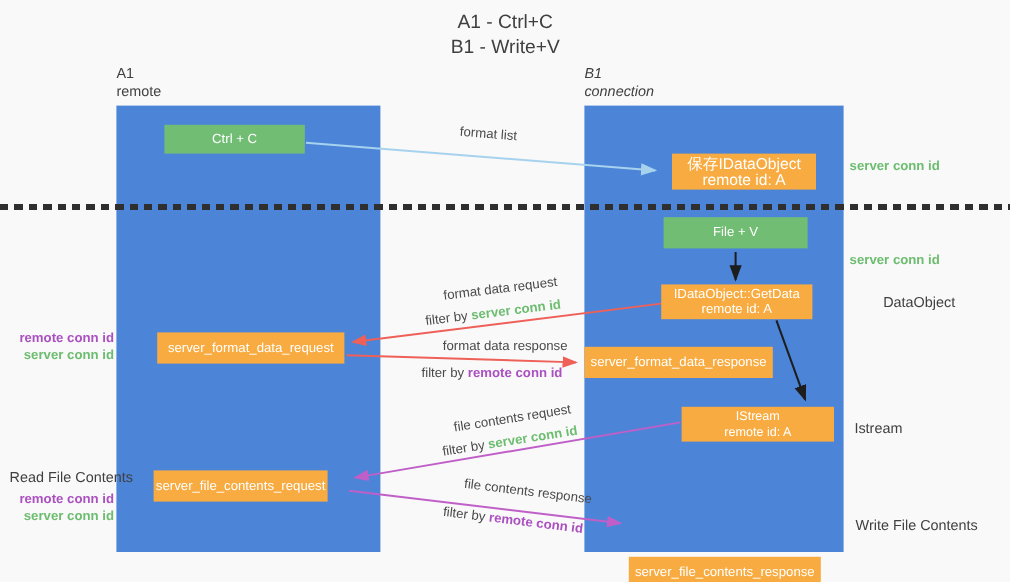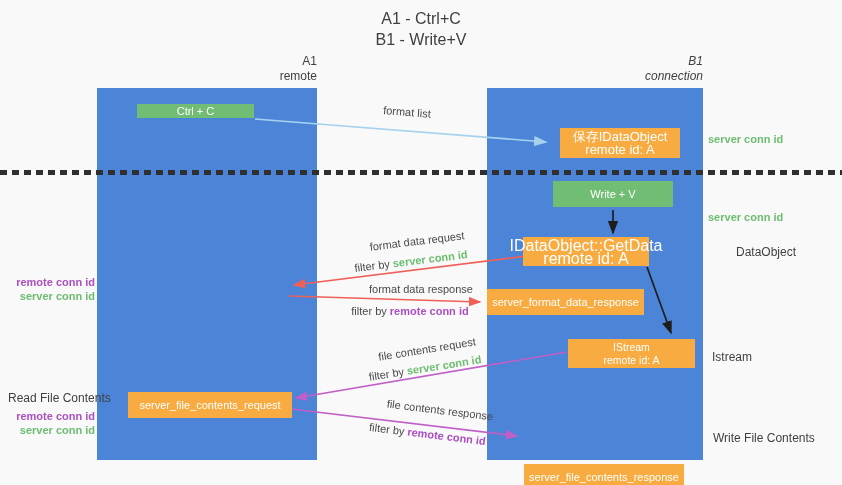--- a/index.html
+++ b/index.html
@@ -5,45 +5,45 @@
   :root{
     --bg:#f9f9f9; --blue:#4c85d8; --green:#72bd74; --orange:#f8ab40;
     --arrow_blue:#a7d2ee; --arrow_red:#ee6058; --arrow_magenta:#c05fc8;
     --text_green:#6dbd70; --text_magenta:#ab50c0; --text_dark:#3f3f3f; --dotted:#2f2f2f;
   }
   html,body{margin:0;padding:0;}
   body{background:#e8e8e8;font-family:"Liberation Sans",sans-serif;}
   .canvas{position:relative;width:842px;height:485px;background:var(--bg);overflow:hidden;}
   .abs{position:absolute;}
   .title{left:0;top:8px;width:842px;text-align:center;font-size:16px;line-height:21px;color:var(--text_dark);}
-  .colhdr{top:54px;text-align:right;font-size:12px;line-height:15px;color:var(--text_dark);}
+  .colhdr{top:54px;text-align:left;font-size:12px;line-height:15px;color:var(--text_dark);}
   .hdr-left{left:97px;width:220px;}
   .hdr-right{left:487px;width:216px;font-style:italic;}
   .col{top:88px;height:372px;background:var(--blue);}
   .col-left{left:97px;width:220px;}
   .col-right{left:487px;width:216px;}
   .dotted{left:0;top:170px;width:842px;height:5px;
     background:repeating-linear-gradient(90deg,var(--dotted) 0 7px,transparent 7px 12px);}
   .arrows{left:0;top:0;width:842px;height:485px;pointer-events:none;}
   .a-blue{stroke:var(--arrow_blue);stroke-width:1.7;} .f-blue{fill:var(--arrow_blue);}
   .a-red{stroke:var(--arrow_red);stroke-width:1.6;} .f-red{fill:var(--arrow_red);}
   .a-mag{stroke:var(--arrow_magenta);stroke-width:1.6;} .f-mag{fill:var(--arrow_magenta);}
   .a-blk{stroke:#1d1d1d;stroke-width:1.7;} .f-blk{fill:#1d1d1d;}
   .node{display:flex;flex-direction:column;justify-content:center;align-items:center;
     color:#fff;font-size:11px;line-height:13px;text-align:center;}
   .node.green{background:var(--green);}
   .node.orange{background:var(--orange);}
-  .n-ctrlc{left:137px;top:104px;width:117px;height:14px;}
+  .n-ctrlc{left:137px;top:104px;width:117px;height:24px;}
   .n-save{left:560px;top:128px;width:120px;height:30px;font-size:13px;}
   .n-ctrlv{left:553px;top:181px;width:120px;height:26px;}
-  .n-getdata{left:523px;top:237px;width:126px;height:29px;font-size:16px;}
+  .n-getdata{left:551px;top:237px;width:126px;height:29px;font-size:11px;}
   .n-fmtreq{left:131px;top:277px;width:156px;height:26px;}
   .n-fmtresp{left:487px;top:289px;width:157px;height:26px;}
   .n-istream{left:568px;top:339px;width:127px;height:29px;font-size:10.5px;}
-  .n-filereq{left:128px;top:392px;width:164px;height:26px;text-align:right;}
+  .n-filereq{left:128px;top:392px;width:145px;height:26px;text-align:right;}
   .n-fileresp{left:524px;top:427px;width:160px;height:26px;margin-top:37px;}
   .alabel{font-size:11px;color:#4a4a4a;white-space:nowrap;}
   .g{color:var(--text_green);font-weight:bold;}
   .m{color:var(--text_magenta);font-weight:bold;}
   .l-fmtlist{left:352px;top:106px;width:110px;text-align:center;transform:rotate(4.5deg);}
   .l-fdreq{left:352px;top:235px;width:130px;text-align:center;transform:rotate(-7deg);}
   .l-fby1{left:336px;top:255px;width:150px;text-align:center;transform:rotate(-7deg);}
   .l-fdresp{left:356px;top:283px;width:130px;text-align:center;}
   .l-fby2{left:340px;top:305px;width:140px;text-align:center;}
   .l-fcreq{left:360px;top:343px;width:134px;text-align:center;transform:rotate(-9deg);}
@@ -111,25 +111,28 @@
   </svg>
 
   <div class="abs node green n-ctrlc">
     <div>Ctrl + C</div>
   </div>
   <div class="abs node orange n-save">
     <div>保存IDataObject</div>
     <div>remote id: A</div>
   </div>
   <div class="abs node green n-ctrlv">
-    <div>Write + V</div>
+    <div>File + V</div>
   </div>
   <div class="abs node orange n-getdata">
     <div>IDataObject::GetData</div>
     <div>remote id: A</div>
+  </div>
+  <div class="abs node orange n-fmtreq">
+    <div>server_format_data_request</div>
   </div>
   <div class="abs node orange n-fmtresp">
     <div>server_format_data_response</div>
   </div>
   <div class="abs node orange n-istream">
     <div>IStream</div>
     <div>remote id: A</div>
   </div>
   <div class="abs node orange n-filereq">
     <div>server_file_contents_request</div>

